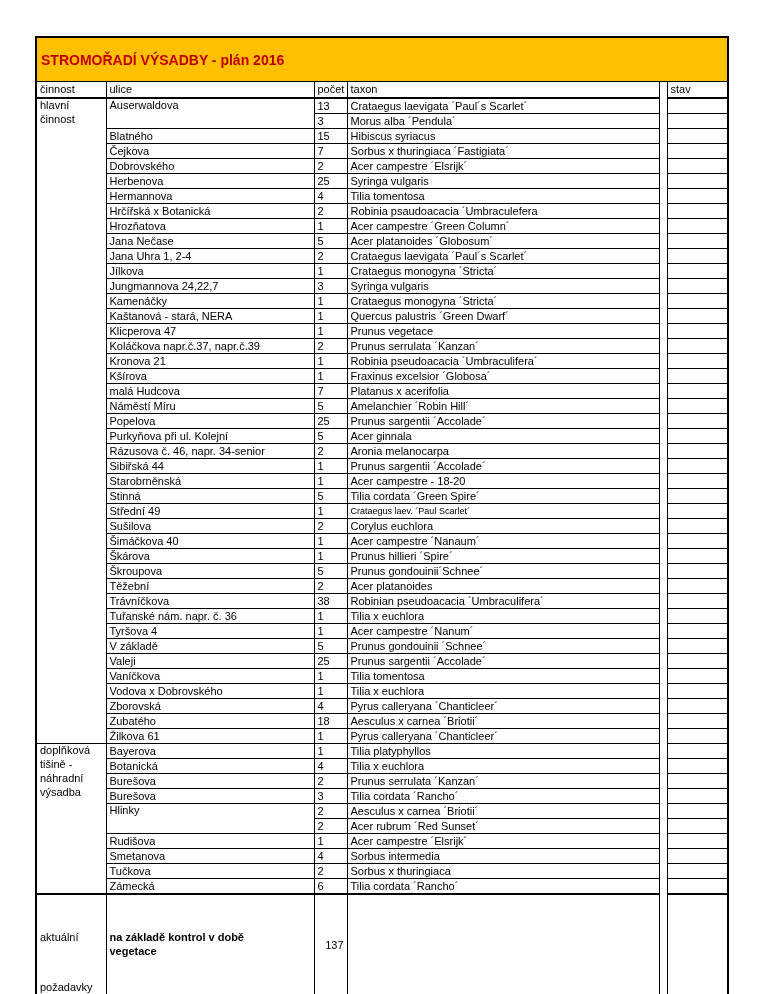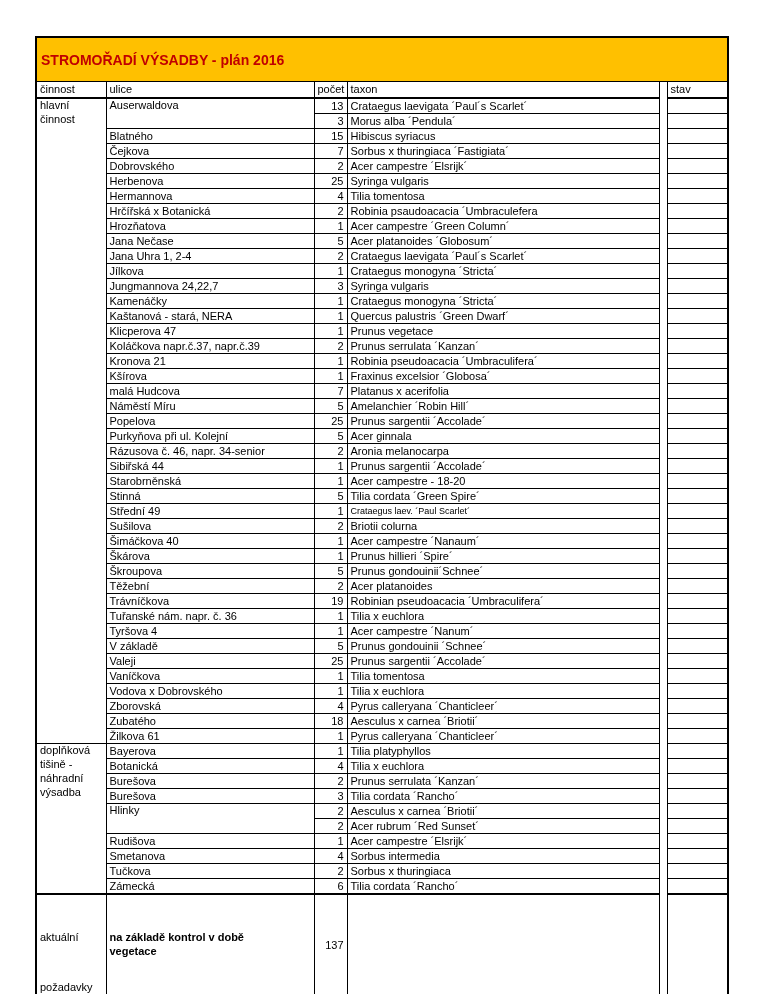--- a/index.html
+++ b/index.html
@@ -17,21 +17,21 @@
     font-size:11px;font-weight:normal;text-align:left;
     padding:0 3px;height:14px;line-height:13px;
     overflow:hidden;white-space:nowrap;vertical-align:middle;
     color:var(--text-color,#000);background:#fff;
   }
   .title-cell{
     background:var(--band-bg,#FFC000);color:var(--title-color,#C00000);
     font-size:14px;font-weight:bold;height:19px;line-height:18px;padding:12px 4px;
   }
   .colhead th{height:15px;border-bottom:2px solid var(--line-color,#000);}
-  .col-pocet{text-align:right;}
+  .col-pocet{text-align:left;}
   .section-cell{vertical-align:top;}
   .section-cell div{height:14px;line-height:13px;}
   .street-merged{vertical-align:top;}
   .small-taxon{font-size:9px;}
   .spacer{border-top-style:hidden;border-bottom-style:hidden;padding:0;}
   .colhead .spacer{border-top-style:solid;}
   .requests td{border-top:2px solid var(--line-color,#000);height:28px;}
   .requests .note{font-weight:bold;}
   .requests .note div{height:14px;line-height:13px;}
   .requests .count{text-align:right;}
@@ -266,21 +266,21 @@
       <tr>
         <td class="col-ulice">Střední 49</td>
         <td class="col-pocet">1</td>
         <td class="col-taxon small-taxon">Crataegus laev. ´Paul Scarlet´</td>
         <td class="spacer"></td>
         <td class="col-stav"></td>
       </tr>
       <tr>
         <td class="col-ulice">Sušilova</td>
         <td class="col-pocet">2</td>
-        <td class="col-taxon">Briotii colurna</td>
+        <td class="col-taxon">Corylus euchlora</td>
         <td class="spacer"></td>
         <td class="col-stav"></td>
       </tr>
       <tr>
         <td class="col-ulice">Šimáčkova 40</td>
         <td class="col-pocet">1</td>
         <td class="col-taxon">Acer campestre ´Nanaum´</td>
         <td class="spacer"></td>
         <td class="col-stav"></td>
       </tr>
@@ -300,21 +300,21 @@
       </tr>
       <tr>
         <td class="col-ulice">Těžební</td>
         <td class="col-pocet">2</td>
         <td class="col-taxon">Acer platanoides</td>
         <td class="spacer"></td>
         <td class="col-stav"></td>
       </tr>
       <tr>
         <td class="col-ulice">Trávníčkova</td>
-        <td class="col-pocet">19</td>
+        <td class="col-pocet">38</td>
         <td class="col-taxon">Robinian pseudoacacia ´Umbraculifera´</td>
         <td class="spacer"></td>
         <td class="col-stav"></td>
       </tr>
       <tr>
         <td class="col-ulice">Tuřanské nám.  napr. č. 36</td>
         <td class="col-pocet">1</td>
         <td class="col-taxon">Tilia x euchlora</td>
         <td class="spacer"></td>
         <td class="col-stav"></td>

